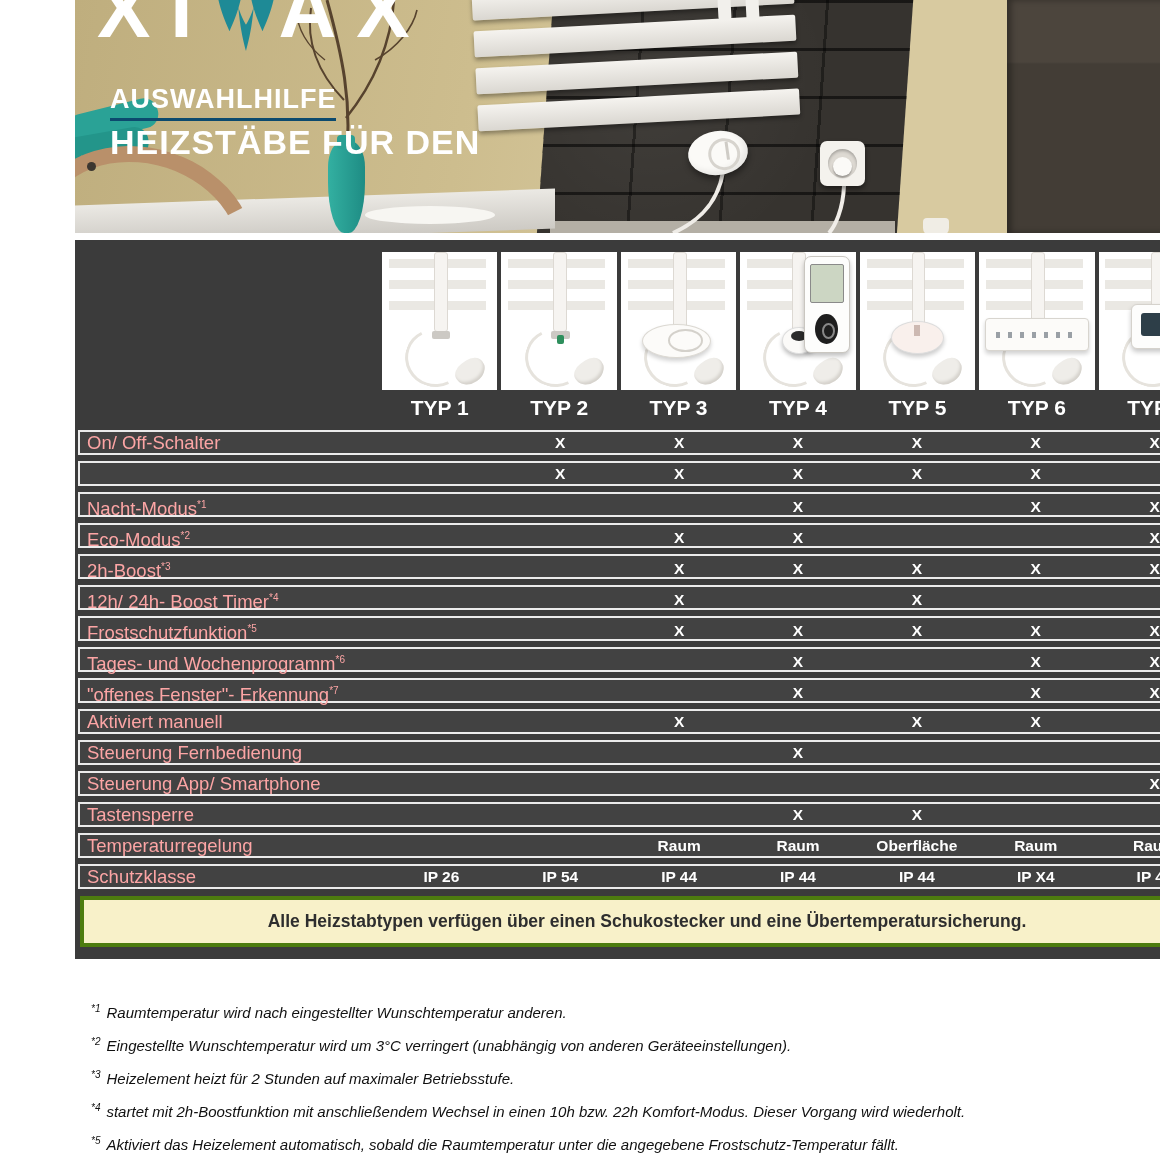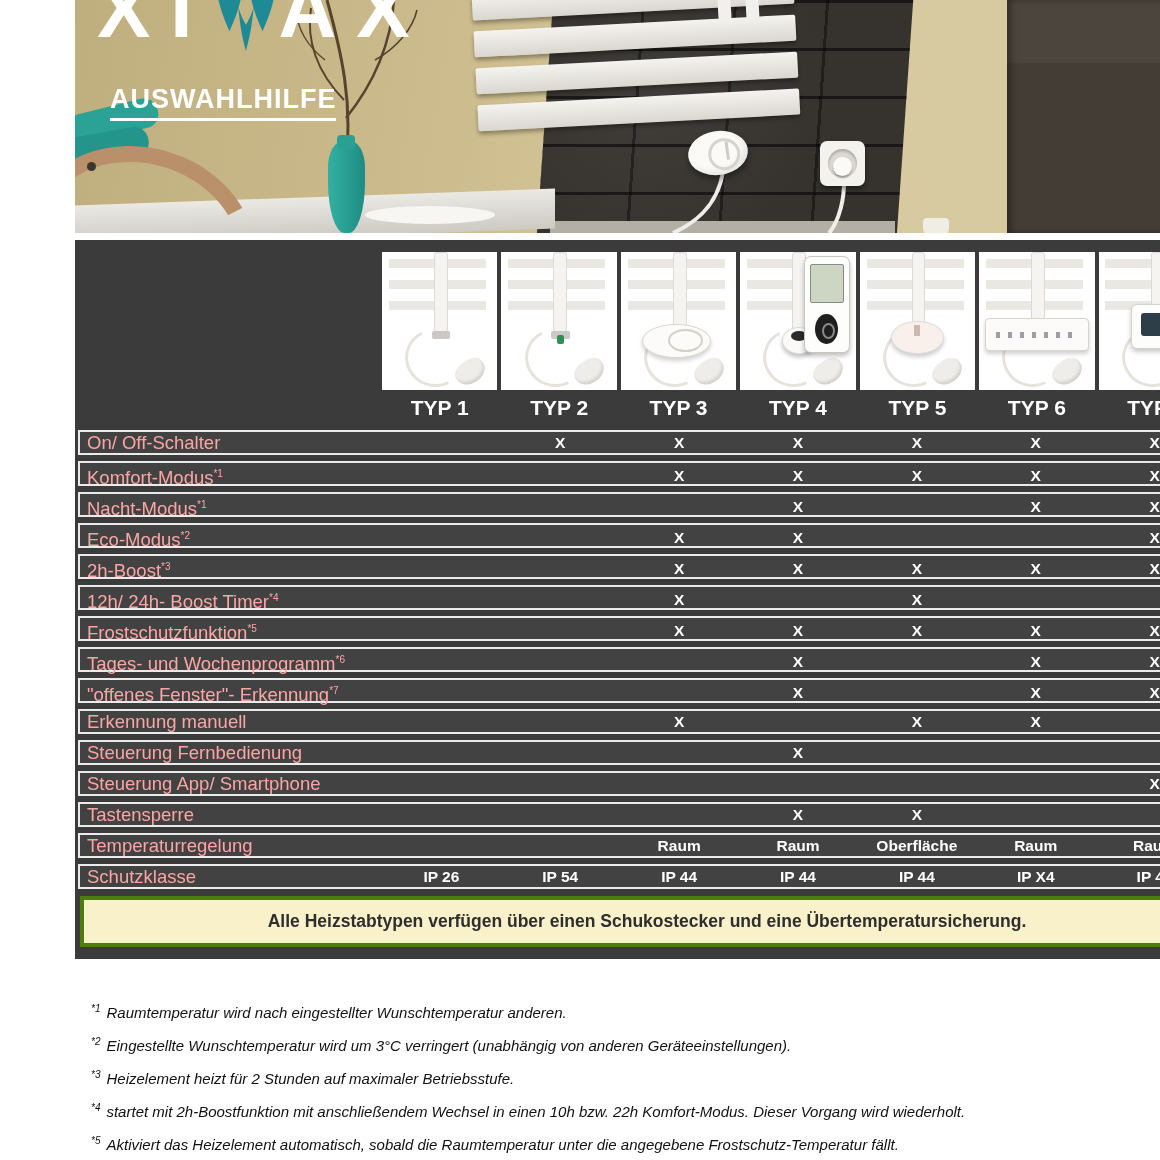--- a/index.html
+++ b/index.html
@@ -49,21 +49,21 @@
   .chair { left:-48px; top:148px; width:230px; height:190px; border:16px solid transparent;
     border-top-color:#b9906a; border-left-color:#b9906a; border-radius:50%; transform:rotate(18deg); }
   .chair-knob { left:12px; top:162px; width:9px; height:9px; border-radius:50%; background:#3c3630; }
   .glass { left:848px; top:218px; width:26px; height:18px; background:#f3f1ec; border-radius:4px 4px 8px 8px; opacity:.9; }
   .hero-svg { position:absolute; inset:0; pointer-events:none; }
 
   .logo { position:absolute; left:22px; top:-30px; display:flex; align-items:flex-start;
     color:#fff; font-size:80px; font-weight:bold; letter-spacing:20px; line-height:1; }
   .logo svg { margin-top:4px; }
   .eyebrow { position:absolute; left:35px; top:84px; color:#fff; font-size:27px; font-weight:bold;
-    letter-spacing:1px; border-bottom:3px solid #ffffff; padding-bottom:3px; }
+    letter-spacing:1px; border-bottom:3px solid #0c4a6e; padding-bottom:3px; }
   .title1 { position:absolute; left:35px; top:123px; color:#fff; font-size:34px; font-weight:bold; letter-spacing:1px; }
   .title2 { position:absolute; left:35px; top:167px; color:#fff; font-size:34px; font-weight:bold; letter-spacing:1px; }
 
   
   .panel { margin-top:7px; width:1144px; background:#3b3b3b; padding:12px 3px 12px; }
   .pgrid { display:grid; grid-template-columns:302px repeat(7,1fr); }
   .prod { position:relative; height:138px; margin:0 2px; background:#fff; overflow:hidden; }
   .prod i { display:block; position:absolute; }
   .rungs { left:6%; right:10%; top:5%; height:46%;
     background:repeating-linear-gradient(180deg,#eae8e3 0 9px,#fff 9px 21px); }
@@ -155,20 +155,21 @@
     <div class="logo">
       <span>XI</span>
       <svg width="66" height="86" viewBox="0 0 60 78">
         <path d="M2,0 L28,0 C27,26 20,40 15,52 C10,40 3,26 2,0 Z" fill="#1e8a96"></path>
         <path d="M32,0 L58,0 C57,26 50,40 45,52 C40,40 33,26 32,0 Z" fill="#1e8a96"></path>
         <path d="M23,30 C25,52 28,62 30,70 C32,62 35,52 37,30 C34,40 30,46 30,46 C30,46 26,40 23,30 Z" fill="#1e8a96"></path>
       </svg>
       <span>AX</span>
     </div>
     <div class="eyebrow">AUSWAHLHILFE</div>
+    <div class="title1">HEIZSTÄBE FÜR DEN</div>
   </section>
 
   <section class="panel">
     <div class="pgrid" id="products">
         <div class="prod" style="grid-column: 2;">
           <i class="rungs"></i>
           <i class="pipe"></i>
           <i class="cable"></i>
           <i class="plug"></i>
           <i class="cap"></i>
@@ -239,21 +240,20 @@
           <div class="lbl">On/ Off-Schalter</div>
           <div class="cel"></div>
           <div class="cel">X</div>
           <div class="cel">X</div>
           <div class="cel">X</div>
           <div class="cel">X</div>
           <div class="cel">X</div>
           <div class="cel">X</div>
         </div>
         <div class="pgrid frow">
-          <div class="lbl">Komfort-Modus<sup>*1</sup></div>
           <div class="cel"></div>
           <div class="cel"></div>
           <div class="cel">X</div>
           <div class="cel">X</div>
           <div class="cel">X</div>
           <div class="cel">X</div>
           <div class="cel">X</div>
         </div>
         <div class="pgrid frow">
           <div class="lbl">Nacht-Modus<sup>*1</sup></div>
@@ -319,21 +319,21 @@
           <div class="lbl">"offenes Fenster"- Erkennung<sup>*7</sup></div>
           <div class="cel"></div>
           <div class="cel"></div>
           <div class="cel"></div>
           <div class="cel">X</div>
           <div class="cel"></div>
           <div class="cel">X</div>
           <div class="cel">X</div>
         </div>
         <div class="pgrid frow">
-          <div class="lbl">Erkennung manuell</div>
+          <div class="lbl">Aktiviert manuell</div>
           <div class="cel"></div>
           <div class="cel"></div>
           <div class="cel">X</div>
           <div class="cel"></div>
           <div class="cel">X</div>
           <div class="cel">X</div>
           <div class="cel"></div>
         </div>
         <div class="pgrid frow">
           <div class="lbl">Steuerung Fernbedienung</div>

